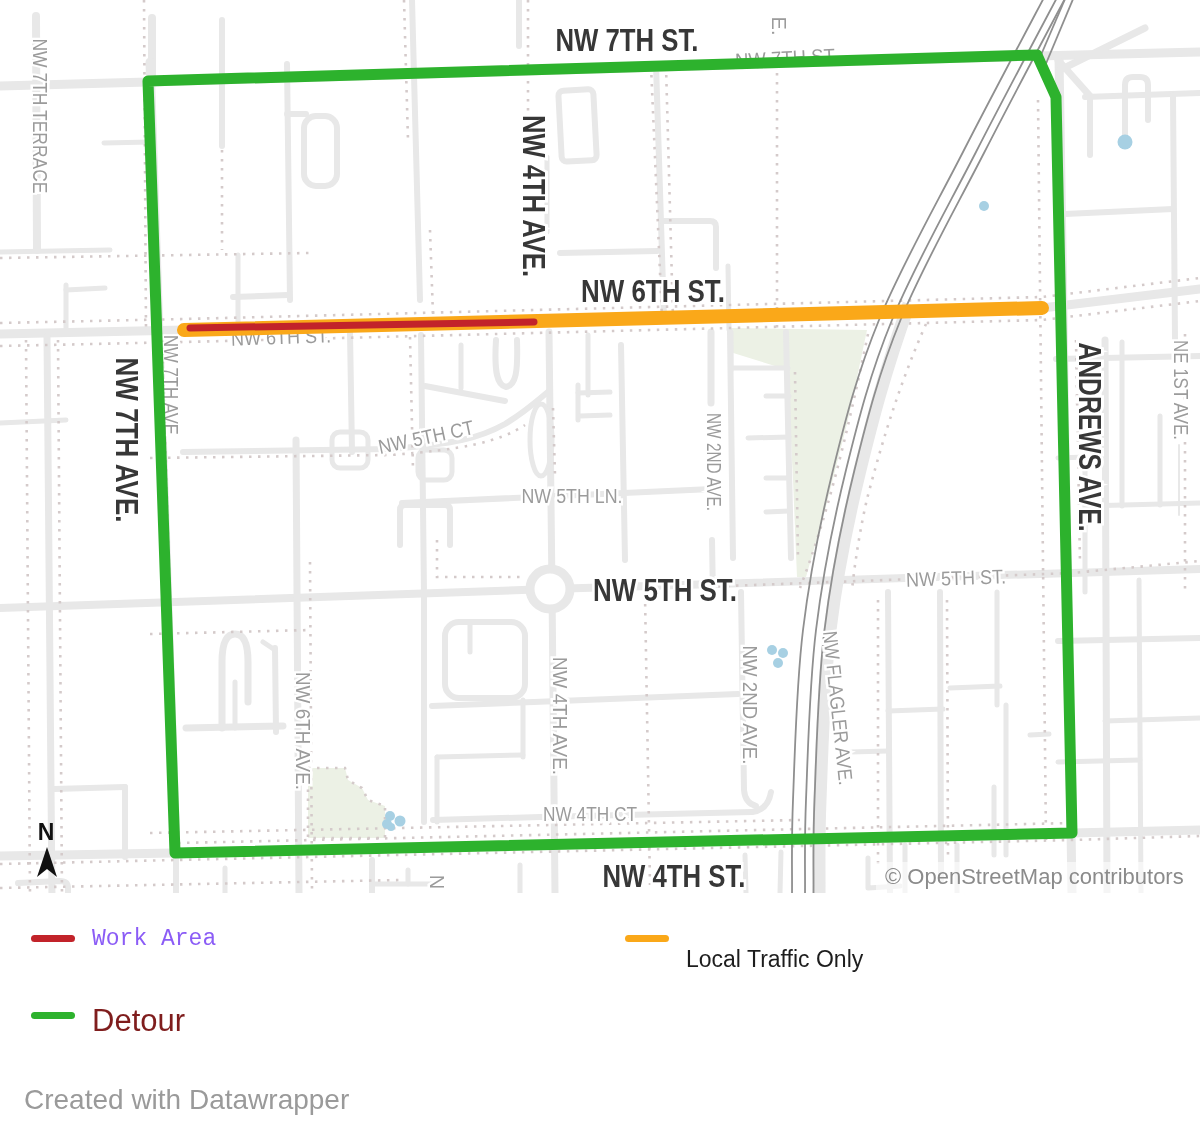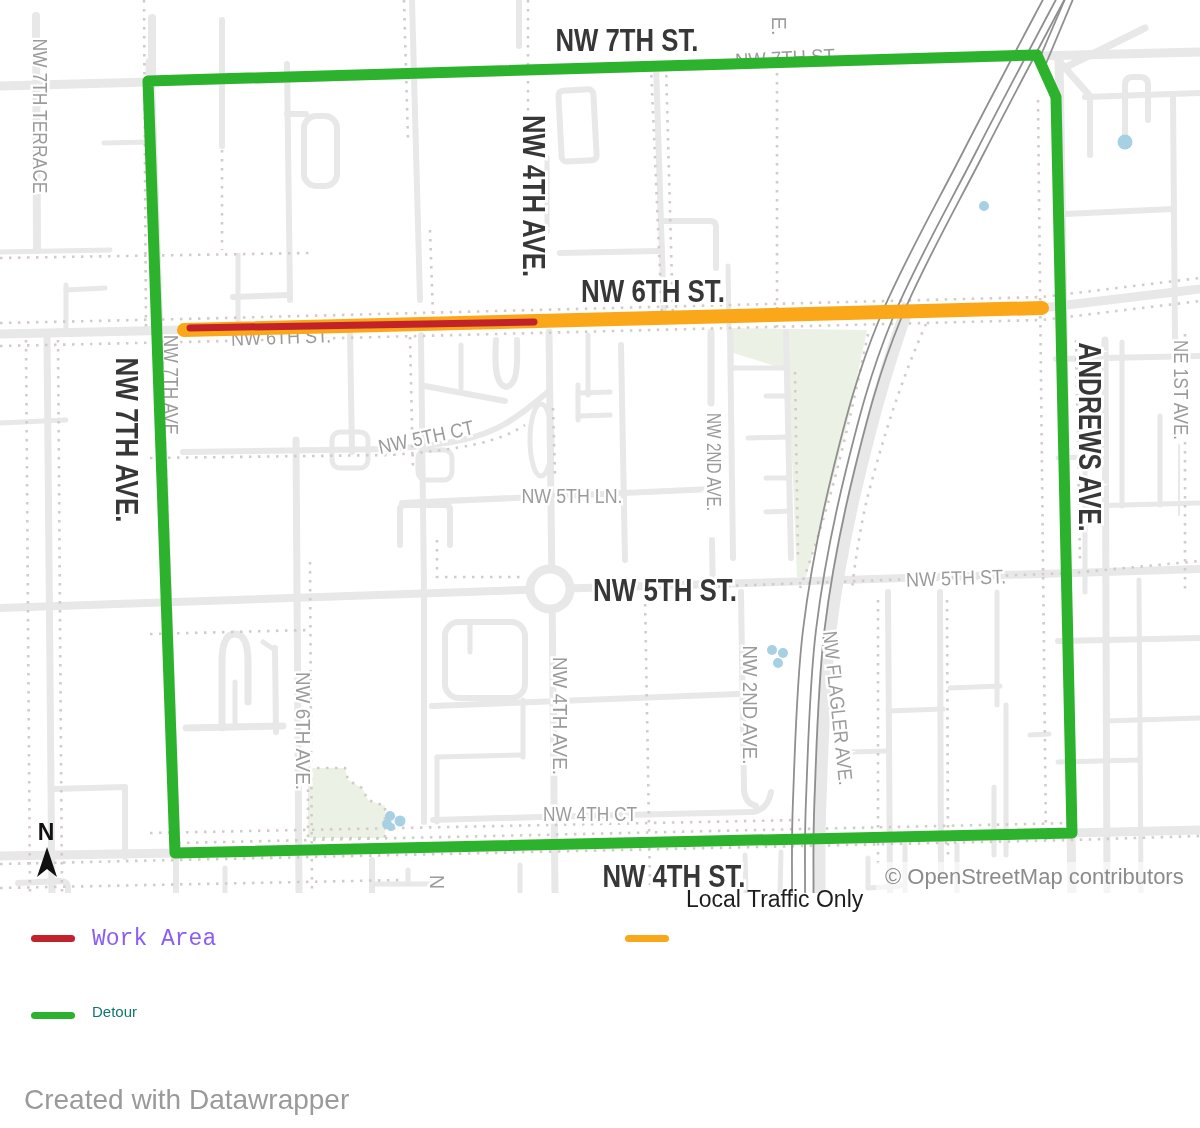--- a/index.html
+++ b/index.html
@@ -331,20 +331,20 @@
 <text x="885" y="884" font-size="22" fill="#8b8b8b">© OpenStreetMap contributors</text>
 </g>
 </svg>
 
 <div style="position:absolute;left:31px;top:935px;width:44px;height:7px;border-radius:4px;background:#c2232a;"></div>
 
 <div style="position:absolute;left:92px;top:926px;font-size:23px;color:#8b5cf6;font-family:Liberation Mono, monospace;">Work Area</div>
 
 <div style="position:absolute;left:625px;top:935px;width:44px;height:7px;border-radius:4px;background:#faa819;"></div>
 
-<div style="position:absolute;left:686px;top:886px;font-size:23px;color:#1d1d1d;">Local Traffic Only</div>
+<div style="position:absolute;left:686px;top:946px;font-size:23px;color:#1d1d1d;">Local Traffic Only</div>
 
 <div style="position:absolute;left:31px;top:1012px;width:44px;height:7px;border-radius:4px;background:#2db22d;"></div>
 
-<div style="position:absolute;left:92px;top:1003px;font-size:15px;color:#0f766e;">Detour</div>
+<div style="position:absolute;left:92px;top:1003px;font-size:31px;color:#7f1d1d;">Detour</div>
 
 <div style="position:absolute;left:24px;top:1084px;font-size:28px;color:#9a9a9a;">Created with Datawrapper</div>
 </div>
 
 </body></html>

